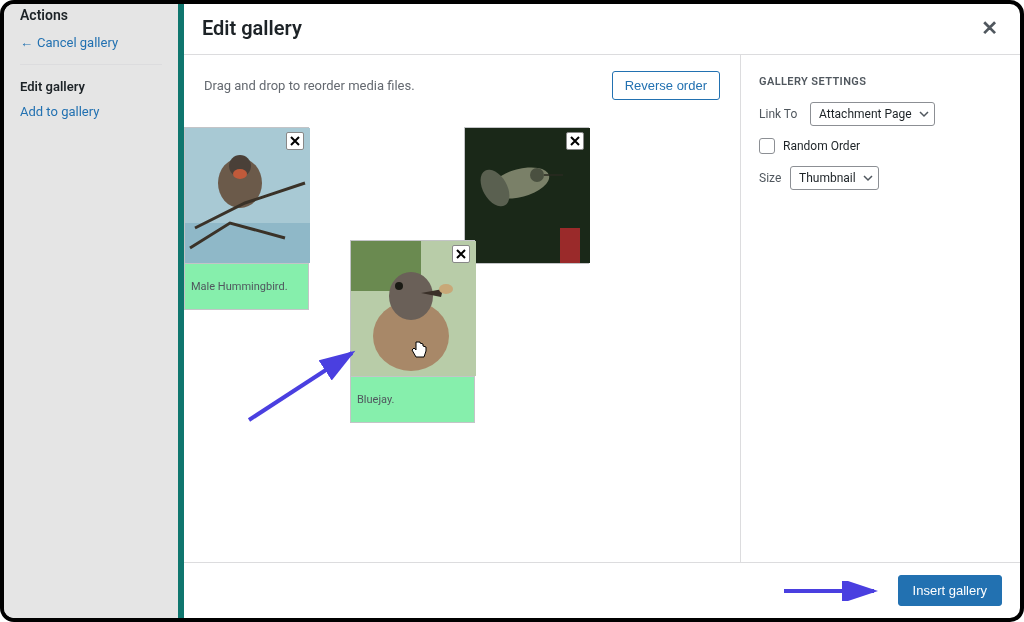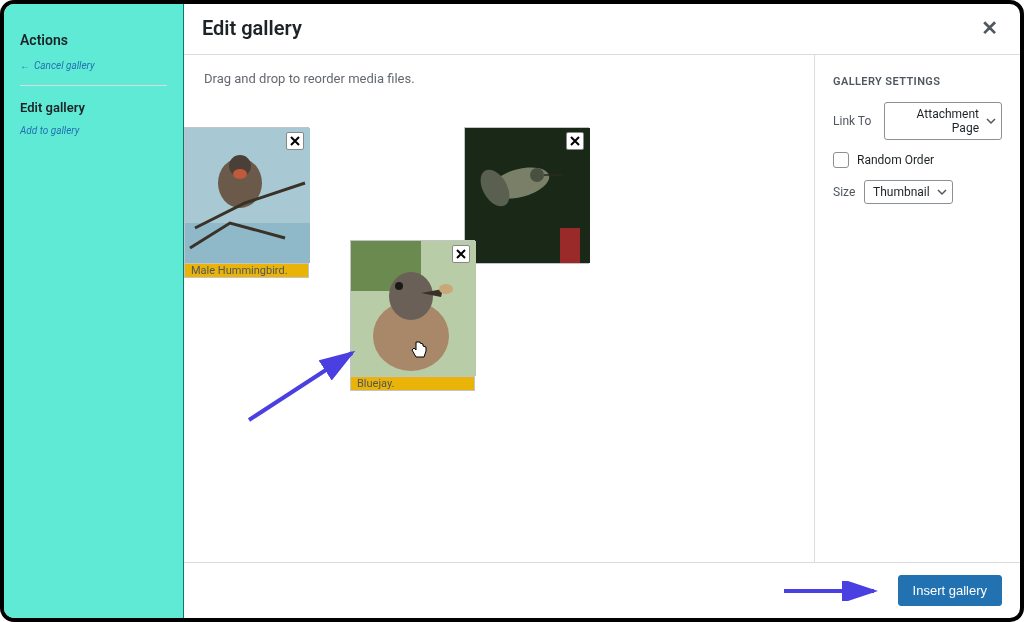--- a/index.html
+++ b/index.html
@@ -23,36 +23,35 @@
     flex-direction: column;
   }
   .content-row {
     display: flex;
     flex: 1;
     min-height: 0;
   }
   
   .sidebar {
     width: 180px;
-    background: #5eead4;
-    border-right: 1px solid #0f766e;
-    padding: 28px 16px;
+    background: #e5e5e5;
+    border-right: 6px solid #0f766e;
+    padding: 3px 16px;
   }
   .sidebar h3 {
     font-size: 14px;
     font-weight: 600;
     margin-bottom: 12px;
   }
   .sidebar .link {
     color: #2271b1;
-    font-size: 10px;
+    font-size: 13px;
     cursor: pointer;
     display: block;
     margin: 10px 0;
-    font-style: italic;
   }
   .sidebar .divider {
     border: none;
     border-top: 1px solid #dcdcde;
     margin: 14px 0;
   }
   .sidebar .section-label {
     font-size: 13px;
     font-weight: 600;
     color: #1d2327;
@@ -124,41 +123,41 @@
     background: #fff;
   }
   .card .thumb {
     width: 100%;
     height: 135px;
     position: relative;
     background: #888;
   }
   .card .cap {
     border-top: 1px solid #c3c4c7;
-    padding: 0 6px;
+    padding: 16px 6px;
     font-size: 11px;
     color: #50575e;
-    background: #eab308;
+    background: #86efac;
   }
   .remove-x {
     position: absolute;
     top: 4px; right: 4px;
     width: 18px; height: 18px;
     background: #fff;
     border: 0.5px solid #888;
     border-radius: 2px;
     display: flex;
     align-items: center;
     justify-content: center;
     cursor: pointer;
   }
   .remove-x svg { width: 12px; height: 12px; }
   
   .settings {
-    width: 206px;
+    width: 280px;
     border-left: 1px solid #dcdcde;
     padding: 20px 18px;
     font-size: 12px;
     background:#fff;
   }
   .settings h4 {
     font-size: 11px;
     font-weight: 600;
     color: #50575e;
     letter-spacing: 0.4px;
@@ -249,20 +248,21 @@
     <section class="main">
       <div class="header">
         <h1>Edit gallery</h1>
         <span class="close-x">✕</span>
       </div>
 
       <div class="body">
         <div class="canvas">
           <div class="toolbar">
             <span class="hint">Drag and drop to reorder media files.</span>
+            <button class="btn-outline">Reverse order</button>
           </div>
 
           <div class="card" style="left:0px; top:72px;">
             <div class="thumb">
               <svg viewBox="0 0 125 135" width="125" height="135" preserveAspectRatio="none">
                 <rect width="125" height="135" fill="#a8c9d4"></rect>
                 <rect y="95" width="125" height="40" fill="#8fb8c8"></rect>
                 <ellipse cx="55" cy="55" rx="22" ry="25" fill="#6b5a4a"></ellipse>
                 <circle cx="55" cy="38" r="11" fill="#4a4038"></circle>
                 <ellipse cx="55" cy="46" rx="7" ry="5" fill="#c05a3a"></ellipse>

